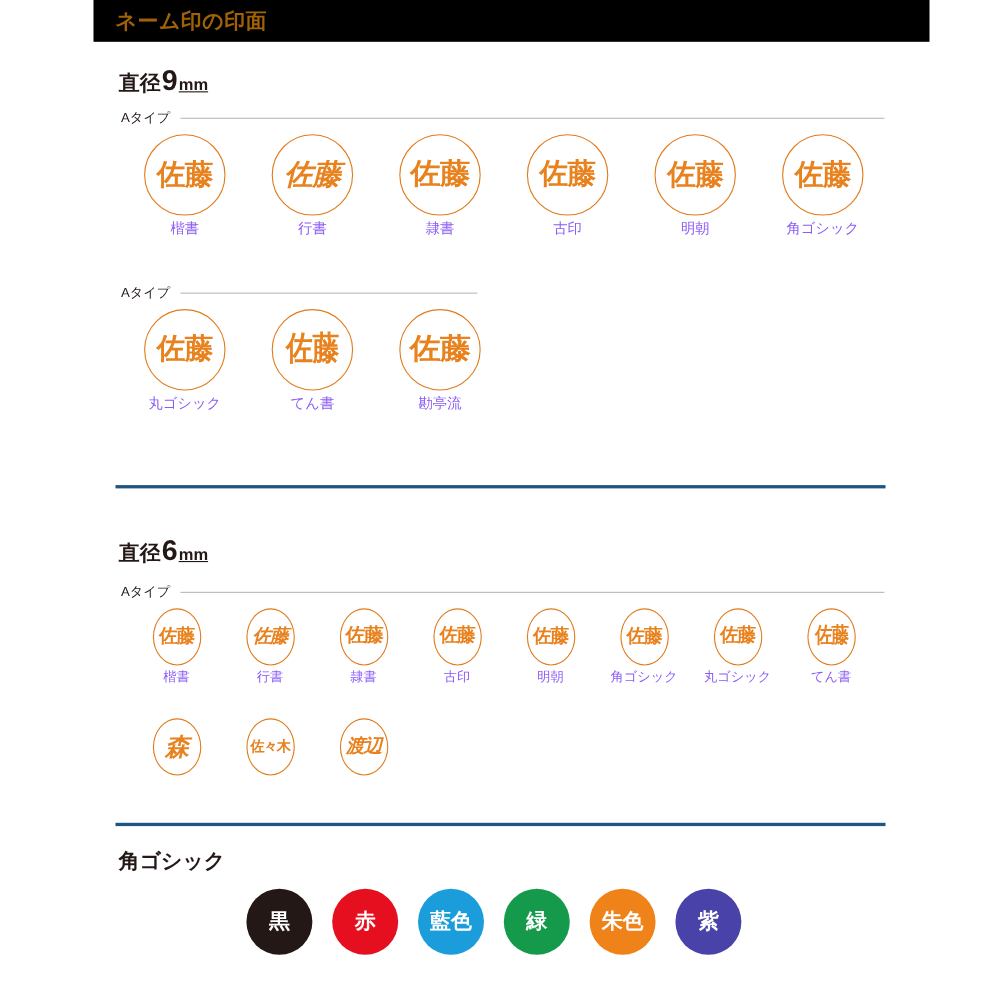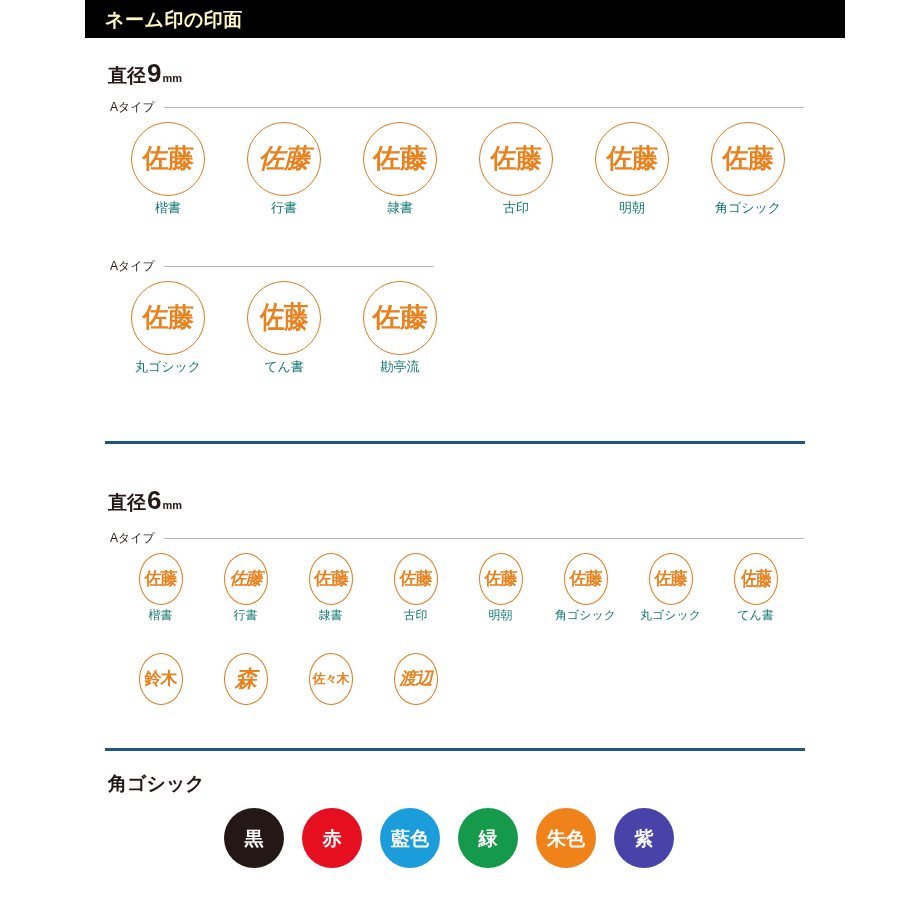--- a/index.html
+++ b/index.html
@@ -22,21 +22,21 @@
     position: absolute;
     left: 85px;
     top: 0;
     width: 760px;
     height: 38px;
     background: #000000;
     display: flex;
     align-items: center;
   }
   .header-title {
-    color: #fef9c3;
+    color: #a16207;
     font-size: 19px;
     font-weight: bold;
     letter-spacing: 0.5px;
     margin-left: 20px;
     line-height: 1;
   }
 
   
   .section-heading {
     position: absolute;
@@ -47,22 +47,23 @@
     line-height: 1;
   }
   .section-heading .sh-label {
     font-size: 19px;
   }
   .section-heading .sh-num {
     font-size: 26px;
     margin-left: 1px;
   }
   .section-heading .sh-unit {
-    font-size: 11px;
+    font-size: 15px;
     margin-left: 1px;
+    text-decoration: underline;
   }
 
   
   .type-row {
     position: absolute;
     display: flex;
     align-items: center;
     height: 16px;
   }
   .type-row .type-label {
@@ -100,21 +101,21 @@
   }
   .stamp .glyph {
     line-height: 0.92;
     font-weight: 700;
     letter-spacing: -0.5px;
     text-align: center;
     white-space: nowrap;
   }
   .stamp-label {
     font-size: 13px;
-    color: #0f766e;
+    color: #8b5cf6;
     margin-top: 5px;
     white-space: nowrap;
     line-height: 1;
   }
 
   
   .sz9 .stamp {
     width: 74px;
     height: 74px;
   }
@@ -321,25 +322,20 @@
     <div class="stamp">
         <span class="glyph f-tensho">佐藤</span>
       </div>
     <div class="stamp-label">てん書</div>
   </div>
 </div>
 
 <div class="stamp-row sz6" style="left:118px; top:653px;">
   <div class="stamp-cell" style="width:85px;">
     <div class="stamp">
-        <span class="glyph f-kaisho">鈴木</span>
-      </div>
-  </div>
-  <div class="stamp-cell" style="width:85px;">
-    <div class="stamp">
         <span class="glyph f-gyosho" style="font-size:22px;">森</span>
       </div>
   </div>
   <div class="stamp-cell" style="width:85px;">
     <div class="stamp">
         <span class="glyph f-kaisho" style="font-size:13px;">佐々木</span>
       </div>
   </div>
   <div class="stamp-cell" style="width:85px;">
     <div class="stamp">

